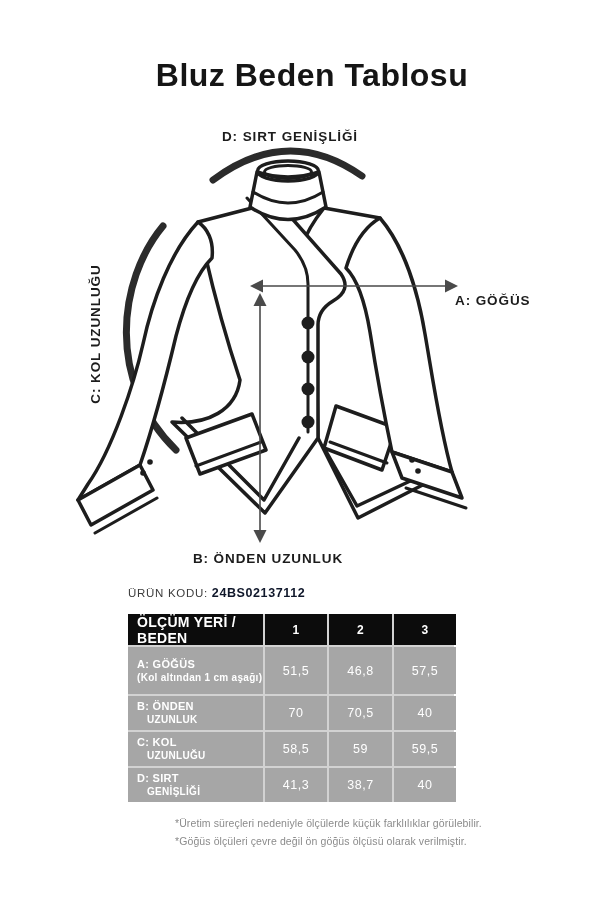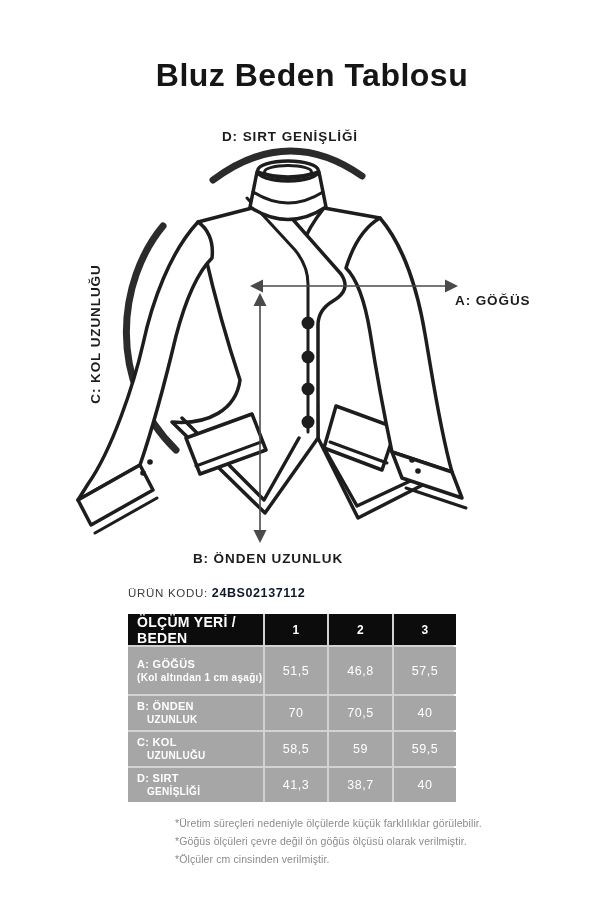--- a/index.html
+++ b/index.html
@@ -164,16 +164,15 @@
         <span class="sub">GENİŞLİĞİ</span></span>
     </div>
     <div class="cell bcell cell-val">41,3</div>
     <div class="cell bcell cell-val">38,7</div>
     <div class="cell bcell cell-val">40</div>
   </div>
 
   <div class="footnotes">
     <div>*Üretim süreçleri nedeniyle ölçülerde küçük farklılıklar görülebilir.</div>
     <div>*Göğüs ölçüleri çevre değil ön göğüs ölçüsü olarak verilmiştir.</div>
-    <div>*Ölçüler cm cinsinden verilmiştir.</div>
   </div>
 
 </div>
 
 </body></html>

